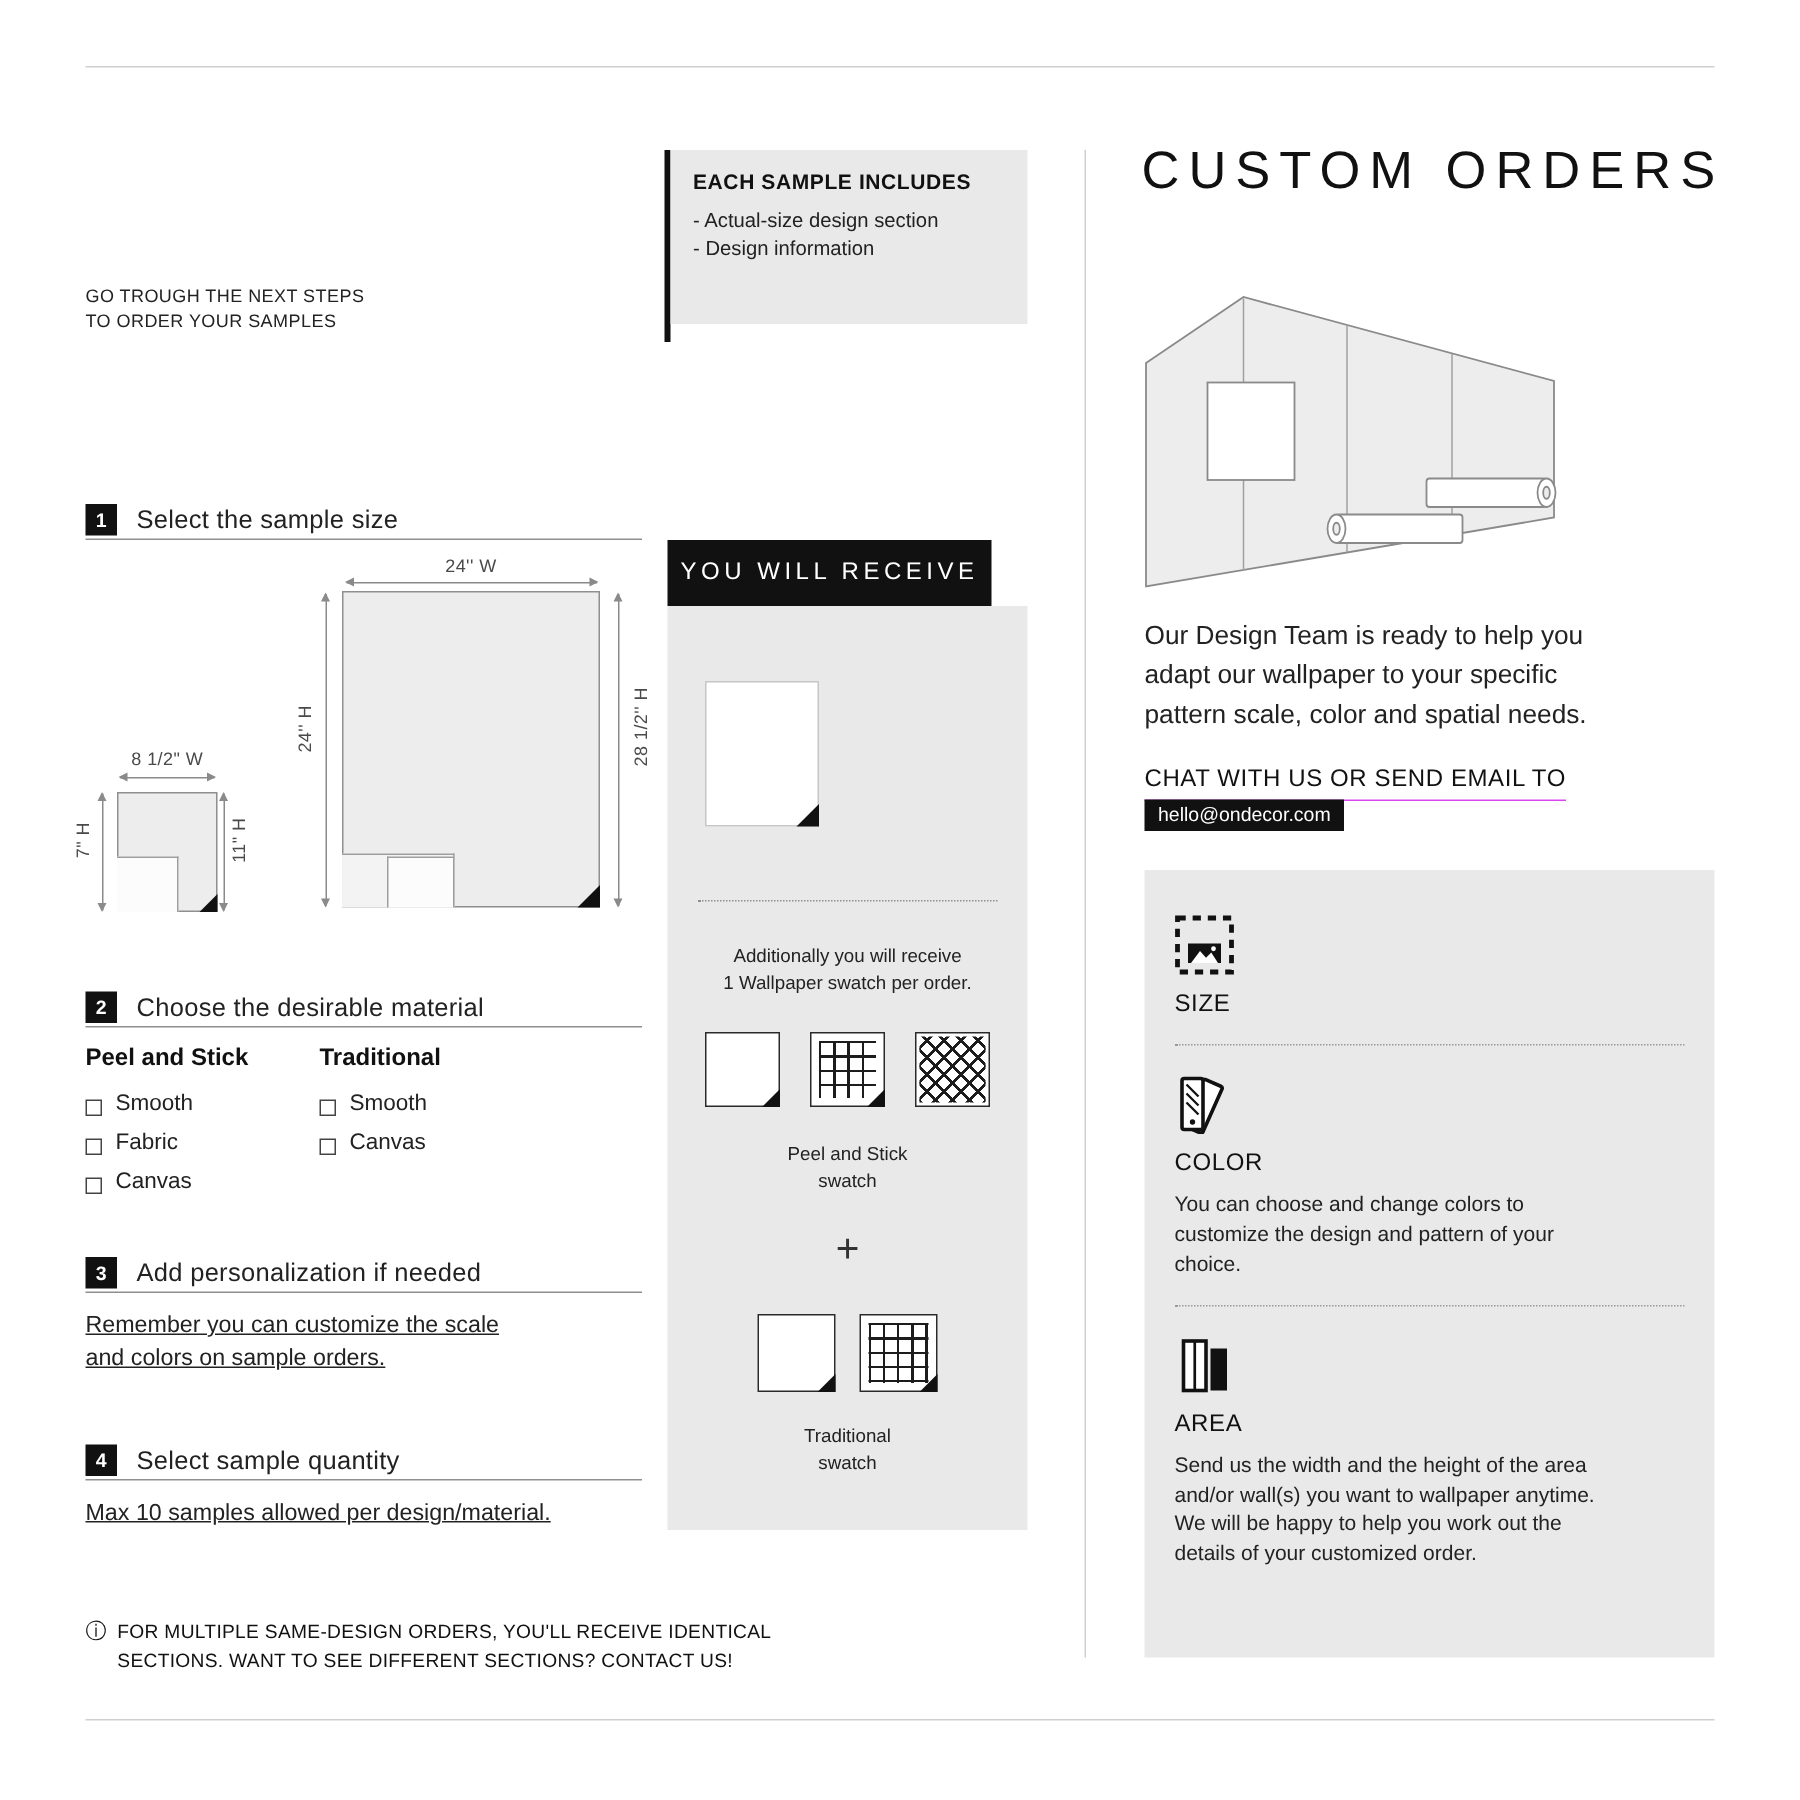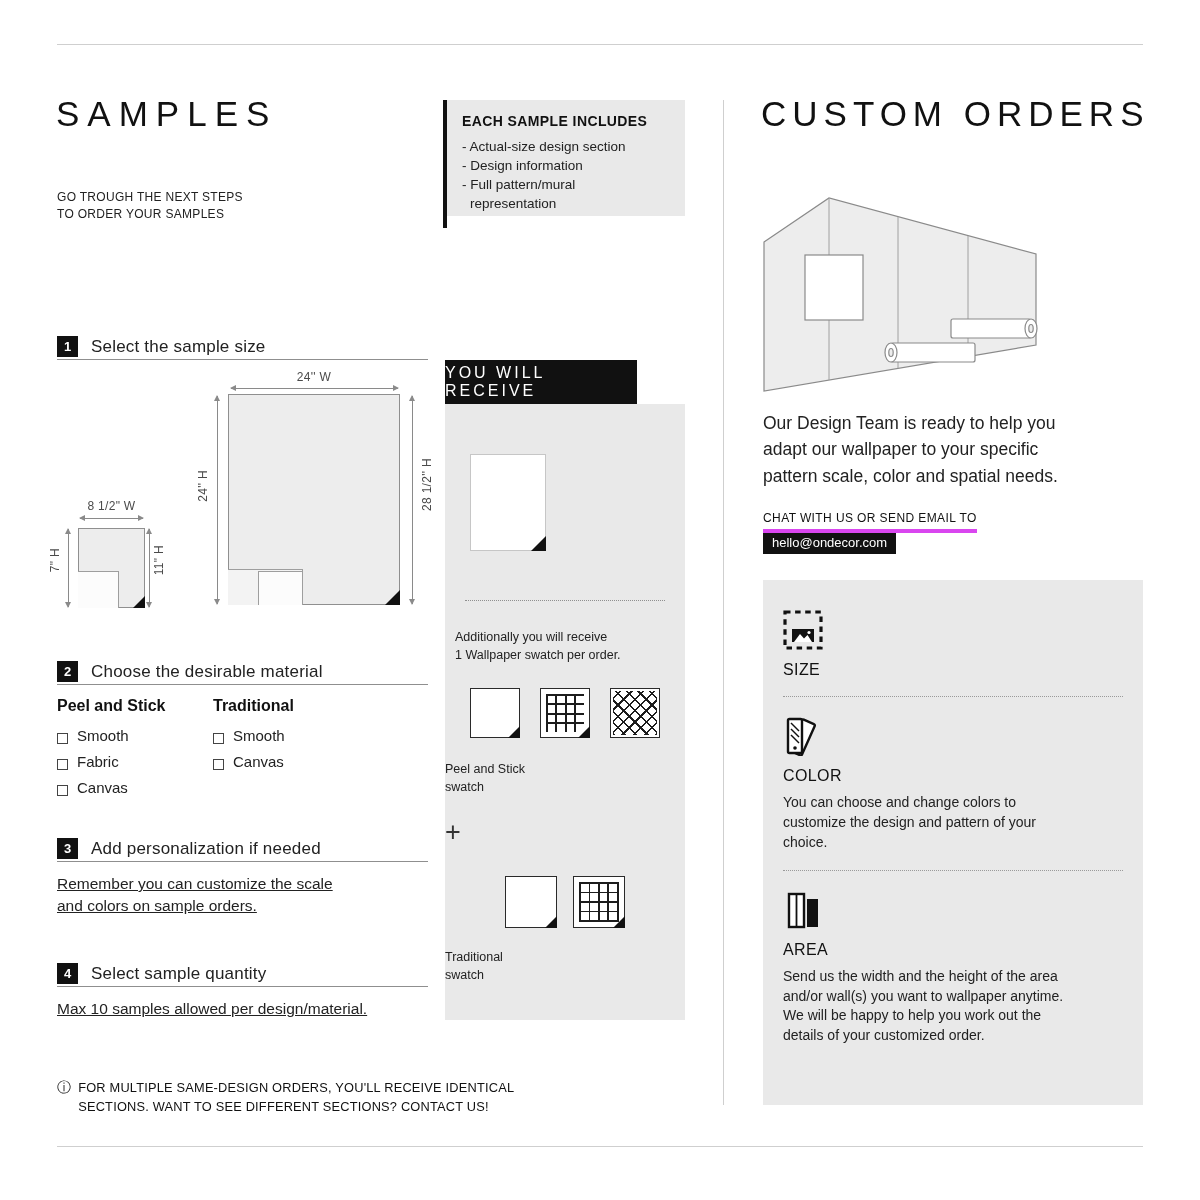--- a/index.html
+++ b/index.html
@@ -2,21 +2,21 @@
 <html style="--panel-gray: #e9e9e9; --ink: #111111;"><head>
 <meta charset="utf-8">
 <style>
   * { margin:0; padding:0; box-sizing:border-box; }
   :root { --panel-gray:#e9e9e9; --ink:#111111; }
   html,body { background:#fff; }
   body { font-family:"Liberation Sans","DejaVu Sans",sans-serif; color:#1f1f1f; }
   #page { position:relative; width:1200px; height:1200px; background:#fff; overflow:hidden; }
   .abs { position:absolute; }
   .pre { white-space:pre-line; }
-  .center { text-align:left; }
+  .center { text-align:center; }
   .rule { position:absolute; height:1px; background:#cfcfcf; }
 
   .big-title { position:absolute; font-size:35px; letter-spacing:8px; font-weight:500; color:#111; }
 
   .step { position:absolute; display:flex; align-items:center; gap:13px; }
   .step-num { width:21px; height:21px; background:var(--ink); color:#fff; font-size:13px; font-weight:700; display:flex; align-items:center; justify-content:center; flex:0 0 auto; }
   .step-label { font-size:17px; color:#222; letter-spacing:0.2px; }
   .step-rule { position:absolute; left:57px; width:371px; height:1px; background:#8f8f8f; }
   .note { position:absolute; font-size:15.5px; line-height:1.42; color:#222;text-decoration:underline; }
 
@@ -45,54 +45,53 @@
 
   .footnote { position:absolute; display:flex; gap:7px; font-size:12.8px; line-height:1.5; letter-spacing:0.2px; color:#111; }
   .footnote-icon { font-size:14px; line-height:1.35; }
 
   
   .includes-box { background:var(--panel-gray); padding:13px 15px; }
   .inc-title { font-size:14px; font-weight:700; letter-spacing:0.4px; margin-bottom:8px; color:#111; }
   .inc-item { font-size:13.5px; line-height:1.42; padding-left:8px; text-indent:-8px; white-space:pre-line; color:#222; }
   .inc-item::before { content:"- "; }
 
-  .receive-header { width:192px; height:44px; background:var(--ink); color:#fff; display:flex; align-items:center; justify-content:center; font-size:16px; letter-spacing:3px; }
+  .receive-header { width:216px; height:44px; background:var(--ink); color:#fff; display:flex; align-items:center; justify-content:center; font-size:16px; letter-spacing:3px; }
   .receive-panel { width:240px; height:616px; background:var(--panel-gray); }
   .sheet { position:absolute; background:#fff; border:1px solid #c6c6c6; }
   .dotted { position:absolute; border-top:1.5px dotted #8f8f8f; }
   .swatch-row { position:absolute; left:0; width:240px; display:flex; justify-content:center; gap:20px; }
   .swatch { position:relative; width:50px; height:50px; background:#fff; border:1px solid #2a2a2a; }
   .swatch-lg { width:52px; height:52px; }
   .pattern { position:absolute; }
   .pattern-grid { inset:5px; background-image:
       repeating-linear-gradient(to right, #1c1c1c 0 1.6px, transparent 1.6px 9.5px),
       repeating-linear-gradient(to bottom, #1c1c1c 0 1.6px, transparent 1.6px 9.5px); }
   .pattern-cross { inset:2px; background-image:
       repeating-linear-gradient(45deg, #1c1c1c 0 1.6px, transparent 1.6px 8px),
       repeating-linear-gradient(-45deg, #1c1c1c 0 1.6px, transparent 1.6px 8px); }
 
   
-  .contact-label { position:absolute; font-size:12px; letter-spacing:0.4px; color:#111; border-bottom:4px solid #d946ef; padding-bottom:4px; }
+  .contact-label { position:absolute; font-size:16px; letter-spacing:0.4px; color:#111; border-bottom:1px solid #d946ef; padding-bottom:4px; }
   .email-badge { position:absolute; background:var(--ink); color:#fff; font-size:13px; padding:2px 9px 4px; }
   .features-panel { position:absolute; width:380px; height:525px; background:var(--panel-gray); padding:30px 20px 20px; }
   .f-icon { display:block; }
   .f-name { font-size:16px; letter-spacing:0.4px; margin-top:11px; color:#111; }
   .f-text { font-size:14px; line-height:1.42; margin-top:8px; color:#222; }
   .f-divider { border-top:1.5px dotted #9a9a9a; margin:17px 0 19px; }
 </style>
 </head>
 <body>
 
 <div id="page">
 
   <div class="rule" style="left:57px; top:44px; width:1086px;"></div>
   <div class="rule" style="left:57px; top:1146px; width:1086px;"></div>
   <div class="abs" style="left:723px; top:100px; width:1px; height:1005px; background:#cfcfcf;"></div>
 
-  <div class="big-title" style="left:56px; top:94px;">SAMPLES</div>
   <div class="abs pre" style="left:57px; top:189px; font-size:12px; line-height:1.45; letter-spacing:0.3px; color:#222;">GO TROUGH THE NEXT STEPS
 TO ORDER YOUR SAMPLES</div>
 
   <div class="step" style="left:57px; top:336px;">
     <div class="step-num">1</div>
     <div class="step-label">Select the sample size</div>
   </div>
   <div class="step-rule" style="top:359px;"></div>
 
   <div class="dim-label" style="left:228px; top:370px; width:172px; text-align:center;">24'' W</div>
@@ -173,22 +172,20 @@
     <span class="footnote-icon">ⓘ</span>
     <span class="pre">FOR MULTIPLE SAME-DESIGN ORDERS, YOU'LL RECEIVE IDENTICAL
 SECTIONS. WANT TO SEE DIFFERENT SECTIONS? CONTACT US!</span>
   </div>
 
   <div class="abs" style="left:443px; top:100px; width:4px; height:128px; background:var(--ink);"></div>
   <div class="abs includes-box" style="left:447px; top:100px; width:238px; height:116px;">
     <div class="inc-title">EACH SAMPLE INCLUDES</div>
     <div class="inc-item">Actual-size design section</div>
     <div class="inc-item">Design information</div>
-    <div class="inc-item">Full pattern/mural
-representation</div>
   </div>
 
   <div class="abs receive-header" style="left:445px; top:360px;">YOU WILL RECEIVE</div>
 
   <div class="abs receive-panel" style="left:445px; top:404px;">
     <div class="sheet" style="left:25px; top:50px; width:76px; height:97px;">
       <div class="fold fold-15"></div>
     </div>
 
     <div class="dotted" style="left:20px; top:196px; width:200px;"></div>

